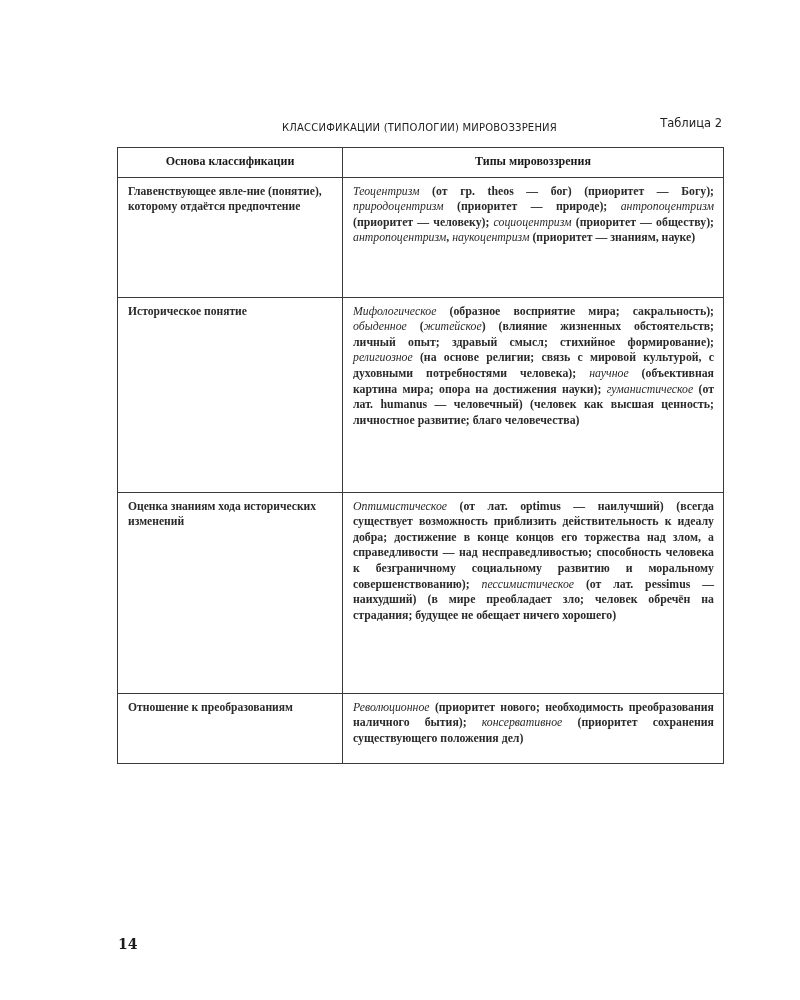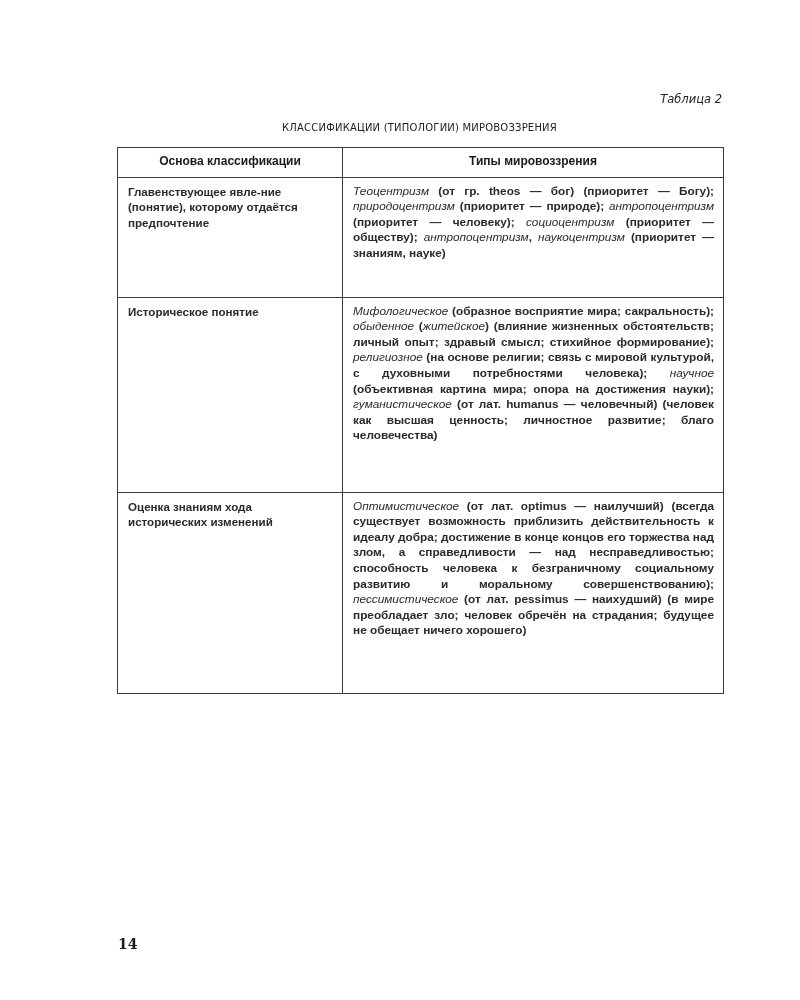--- a/index.html
+++ b/index.html
@@ -1,28 +1,28 @@
 <!DOCTYPE html>
 <html><head>
 <meta charset="utf-8">
 <style>
   html, body { margin: 0; padding: 0; background: #ffffff; }
   body { width: 800px; height: 1000px; position: relative; overflow: hidden; color: #1a1a1a; }
   .table-label {
-    position: absolute; right: 78px; top: 92px;
-    font-family: "DejaVu Sans", sans-serif; font-style: italic; font-size: 11.5px; color: #222;
+    position: absolute; right: 78px; top: 116px;
+    font-family: "DejaVu Sans", sans-serif; font-size: 11.5px; color: #222;
   }
   .table-title {
     position: absolute; left: 117px; width: 605px; top: 122px; text-align: center;
     font-family: "DejaVu Sans", sans-serif; font-size: 10px; letter-spacing: 0.2px; color: #222;
   }
   table.main {
     position: absolute; left: 117px; top: 147px; width: 606px;
     border-collapse: collapse; table-layout: fixed;
-    font-family: Liberation Sans, sans-serif; font-size: 11.8px; line-height: 15.6px;
+    font-family: Liberation Serif, serif; font-size: 11.8px; line-height: 15.6px;
   }
   table.main th, table.main td {
     border: 1.5px solid #3a3a3a; vertical-align: top; padding: 6px 9px 6px 10px;
   }
   table.main th {
     font-weight: bold; text-align: center; padding: 6px 8px 7px 8px; font-size: 12px;
   }
   col.c1 { width: 225px; }
   col.c2 { width: 381px; }
   td.basis { font-weight: bold; color: #2a2a2a; font-size: 11.6px; }
@@ -61,16 +61,20 @@
       <td class="types"><i>Теоцентризм</i><span> (от гр. theos — бог) (приоритет — Богу); </span><i>природоцентризм</i><span> (приоритет — природе); </span><i>антропоцентризм</i><span> (приоритет — человеку); </span><i>социоцентризм</i><span> (приоритет — обществу); </span><i>антропоцентризм</i><span>, </span><i>наукоцентризм</i><span> (приоритет — знаниям, науке)</span></td>
     </tr>
     <tr class="r2">
       <td class="basis">Историческое понятие</td>
       <td class="types"><i>Мифологическое</i><span> (образное восприятие мира; сакральность); </span><i>обыденное</i><span> (</span><i>житейское</i><span>) (влияние жизненных обстоятельств; личный опыт; здравый смысл; стихийное формирование); </span><i>религиозное</i><span> (на основе религии; связь с мировой культурой, с духовными потребностями человека); </span><i>научное</i><span> (объективная картина мира; опора на достижения науки); </span><i>гуманистическое</i><span> (от лат. humanus — человечный) (человек как высшая ценность; личностное развитие; благо человечества)</span></td>
     </tr>
     <tr class="r3">
       <td class="basis">Оценка знаниям хода исторических изменений</td>
       <td class="types"><i>Оптимистическое</i><span> (от лат. optimus — наилучший) (всегда существует возможность приблизить действительность к идеалу добра; достижение в конце концов его торжества над злом, а справедливости — над несправедливостью; способность человека к безграничному социальному развитию и моральному совершенствованию); </span><i>пессимистическое</i><span> (от лат. pessimus — наихудший) (в мире преобладает зло; человек обречён на страдания; будущее не обещает ничего хорошего)</span></td>
     </tr>
+    <tr class="r5">
+      <td class="basis">Отношение к преобразованиям</td>
+      <td class="types"><i>Революционное</i><span> (приоритет нового; необходимость преобразования наличного бытия); </span><i>консервативное</i><span> (приоритет сохранения существующего положения дел)</span></td>
+    </tr>
   </tbody>
 </table>
 
 <div class="page-number">14</div>
 
 </body></html>

